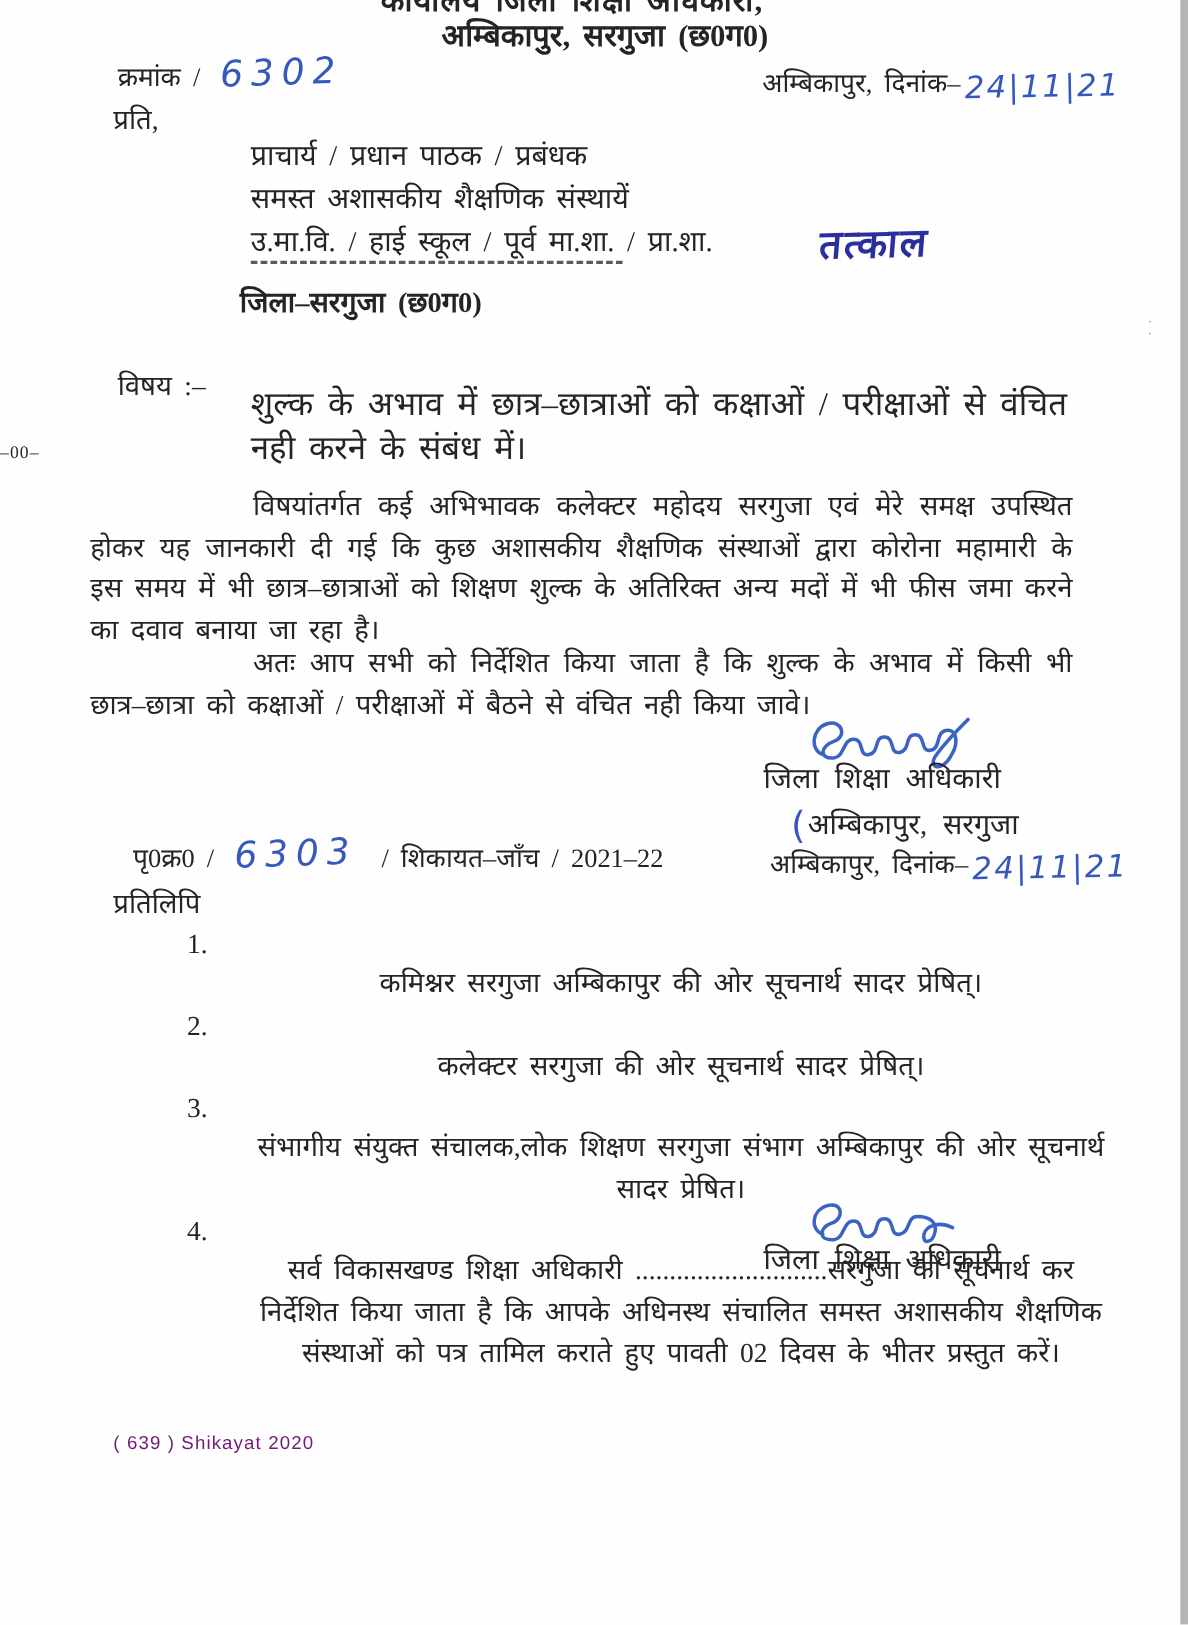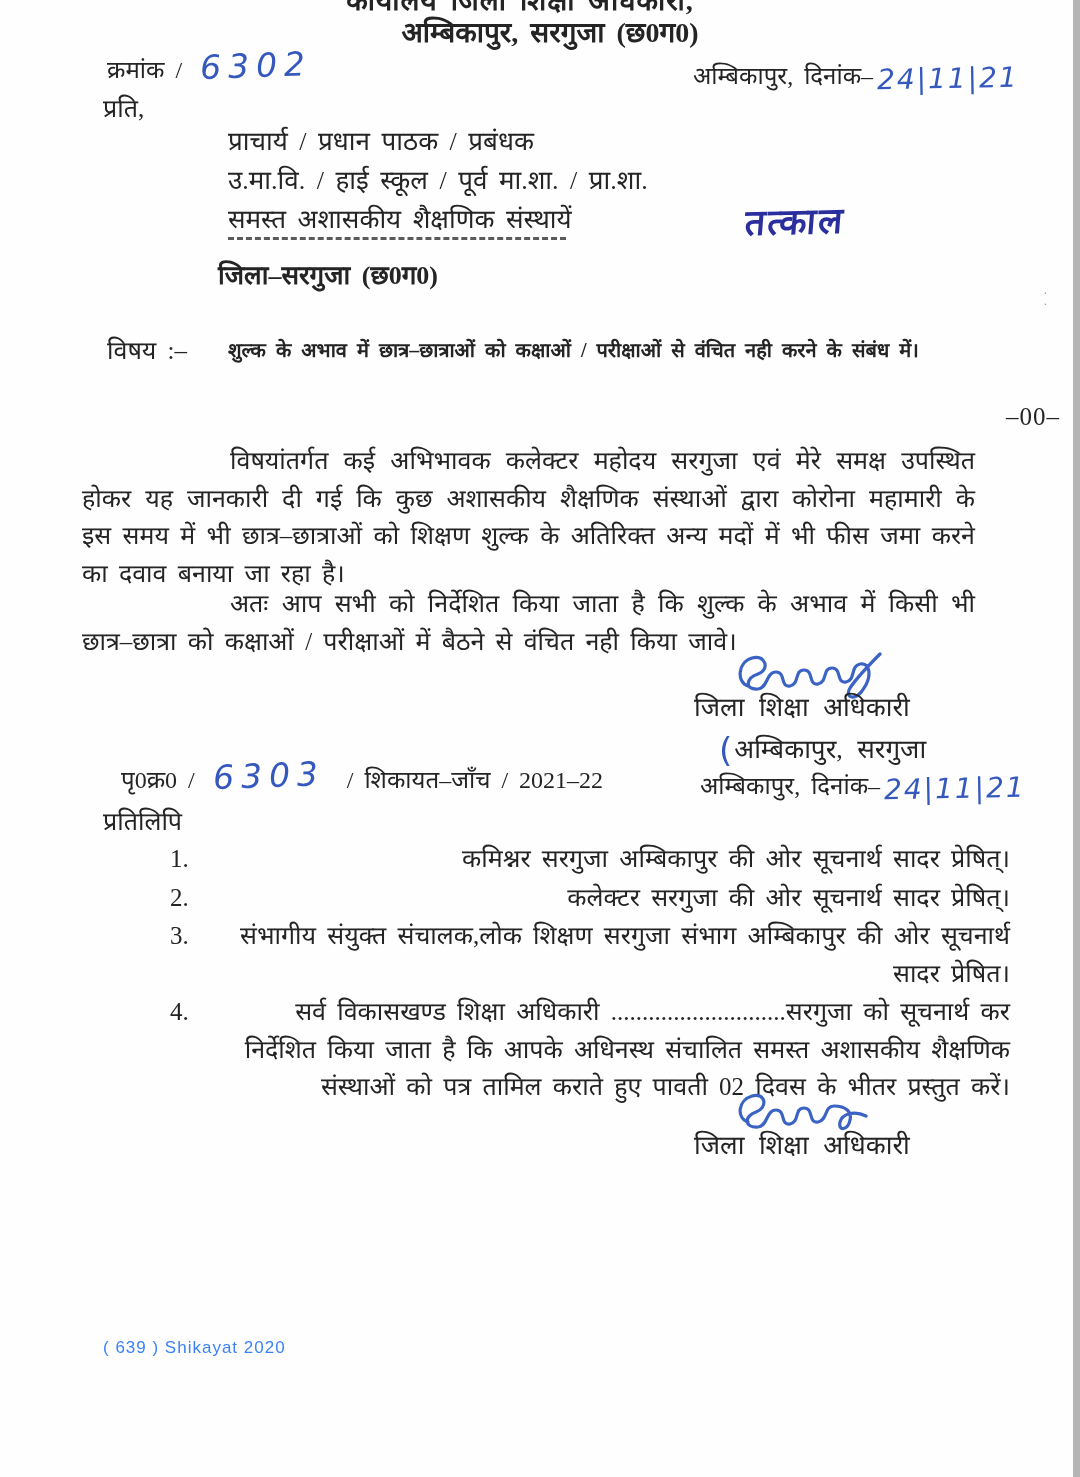--- a/index.html
+++ b/index.html
@@ -38,43 +38,43 @@
   .address { left:228px; top:122px; font-size:26px; line-height:39px; }
   .stamp {
     left:745px; top:196px; font-size:36px; font-weight:bold;
     color:#2b2f9e; transform:rotate(-1.5deg) skewX(-6deg);
     letter-spacing:2px;
   }
   .dash-sep { left:228px; top:237px; width:338px; border-top:3px dashed #5a5a5a; }
   .district { left:218px; top:256px; font-size:26px; font-weight:bold; }
 
   .subject-label { left:107px; top:332px; font-size:25px; }
-  .subject-text { left:228px; top:330px; width:742px; font-size:20px; line-height:40px; text-align:justify;font-weight:bold; }
-  .sep00 { left:0; width:1060px; top:403px; text-align:right; font-size:25px; letter-spacing:1px; }
+  .subject-text { left:228px; top:348px; width:742px; font-size:30px; line-height:40px; text-align:justify; }
+  .sep00 { left:0; width:1060px; top:403px; text-align:left; font-size:16px; letter-spacing:1px; }
 
   .para { left:82px; width:893px; font-size:25px; line-height:37.5px; text-align:justify; }
   .para1 { top:413px; text-indent:148px;margin-top:29px; }
   .para2 { top:585px; text-indent:148px; }
 
   .sig-block { width:320px; font-size:26px; }
   .sig1 { left:694px; top:646px; }
   .sig2 { left:694px; top:1086px; }
   .scribble { margin-left:38px; display:block; }
   .sig-title { white-space:nowrap; margin-top:-14px; word-spacing:8px; }
   .sig-place { white-space:nowrap; margin-top:6px; margin-left:25px; word-spacing:8px; }
   .pen-stroke { color:#3558bd; font-size:34px; font-family:"DejaVu Sans",sans-serif; margin-right:2px; vertical-align:-4px; }
 
   .copies-label { left:103px; top:803px; font-size:25px;text-align:center; }
   .copies { left:170px; top:840px; width:840px; font-size:25px; }
   .copy-item { display:flex; margin-bottom:1px; }
   .copy-num { width:58px; flex:0 0 58px; line-height:37.5px; }
-  .copy-text { flex:1; line-height:37.5px; text-align:right; }
+  .copy-text { flex:1; line-height:37.5px; text-align:center;margin-top:36px; }
 
   .footer {
-    left:103px; top:1338px; font-size:17px; color:#3b82f6;
+    left:103px; top:1302px; font-size:17px; color:#701a75;
     font-family:"Liberation Sans","DejaVu Sans",sans-serif; letter-spacing:1px;
   }
 
   .right-strip { right:0; top:0; bottom:0; width:7px; background:#b5b5b5; }
   .artifact { left:1043px; top:292px; width:6px; height:22px; color:#9a9a9a; font-size:14px; line-height:11px; }
 </style>
 </head>
 <body>
 
 <div class="page">
@@ -87,22 +87,22 @@
     <span class="hw hw-num">6302</span>
   </div>
   <div class="abs date-row1">
     <span class="dev">अम्बिकापुर, दिनांक–</span>
     <span class="hw hw-date">24|11|21</span>
   </div>
 
   <div class="abs to-label dev">प्रति,</div>
   <div class="abs address">
     <div class="dev">प्राचार्य / प्रधान पाठक / प्रबंधक</div>
+    <div class="dev">समस्त अशासकीय शैक्षणिक संस्थायें</div>
     <div class="dev">उ.मा.वि. / हाई स्कूल / पूर्व मा.शा. / प्रा.शा.</div>
-    <div class="dev">समस्त अशासकीय शैक्षणिक संस्थायें</div>
   </div>
 
   <div class="abs stamp">तत्काल</div>
 
   <div class="abs dash-sep"></div>
   <div class="abs district dev">जिला–सरगुजा (छ0ग0)</div>
 
   <div class="abs subject-label dev">विषय :–</div>
   <div class="abs subject-text dev">शुल्क के अभाव में छात्र–छात्राओं को कक्षाओं / परीक्षाओं से वंचित नही करने के संबंध में।</div>
   <div class="abs sep00">–00–</div>

